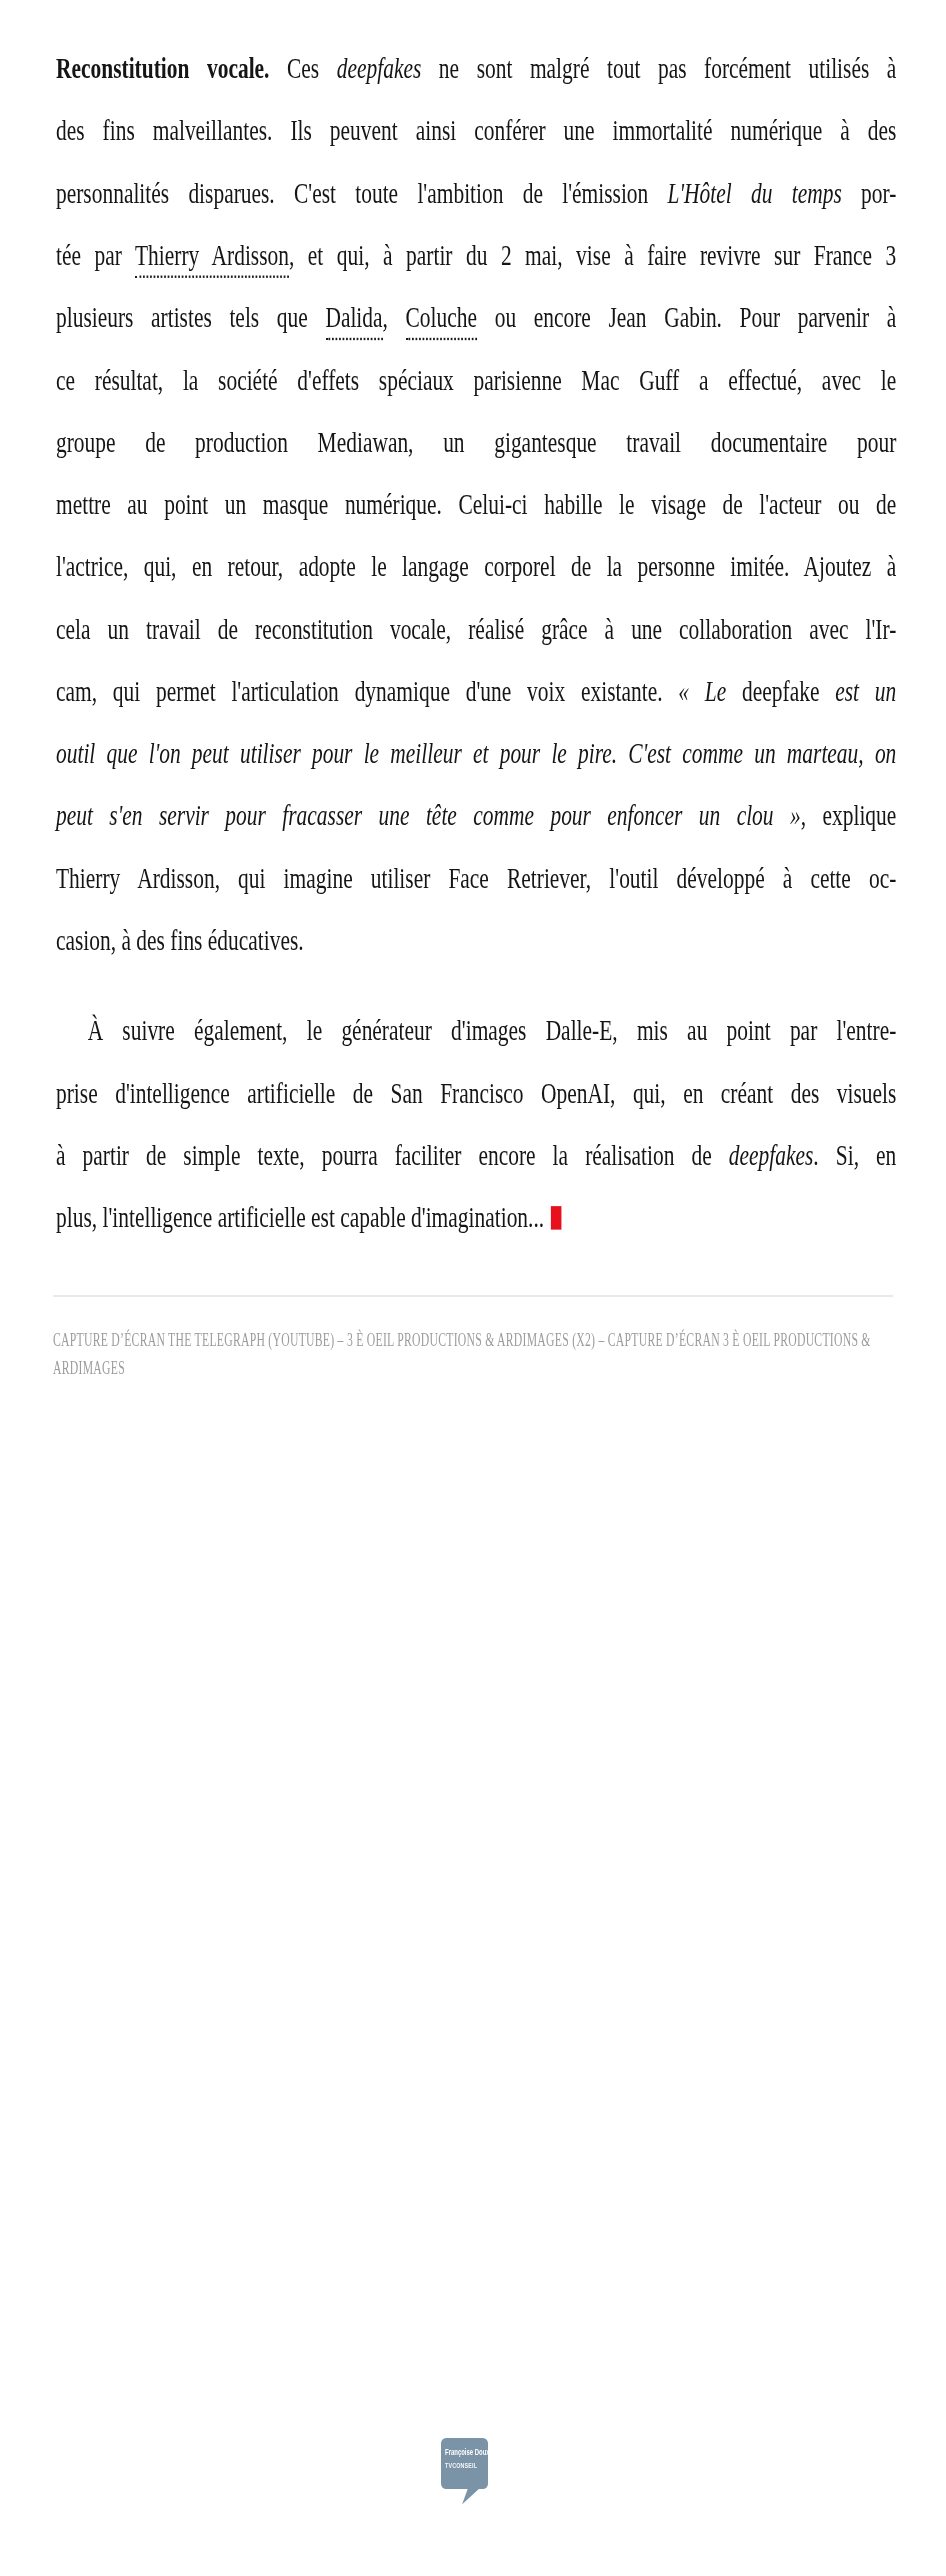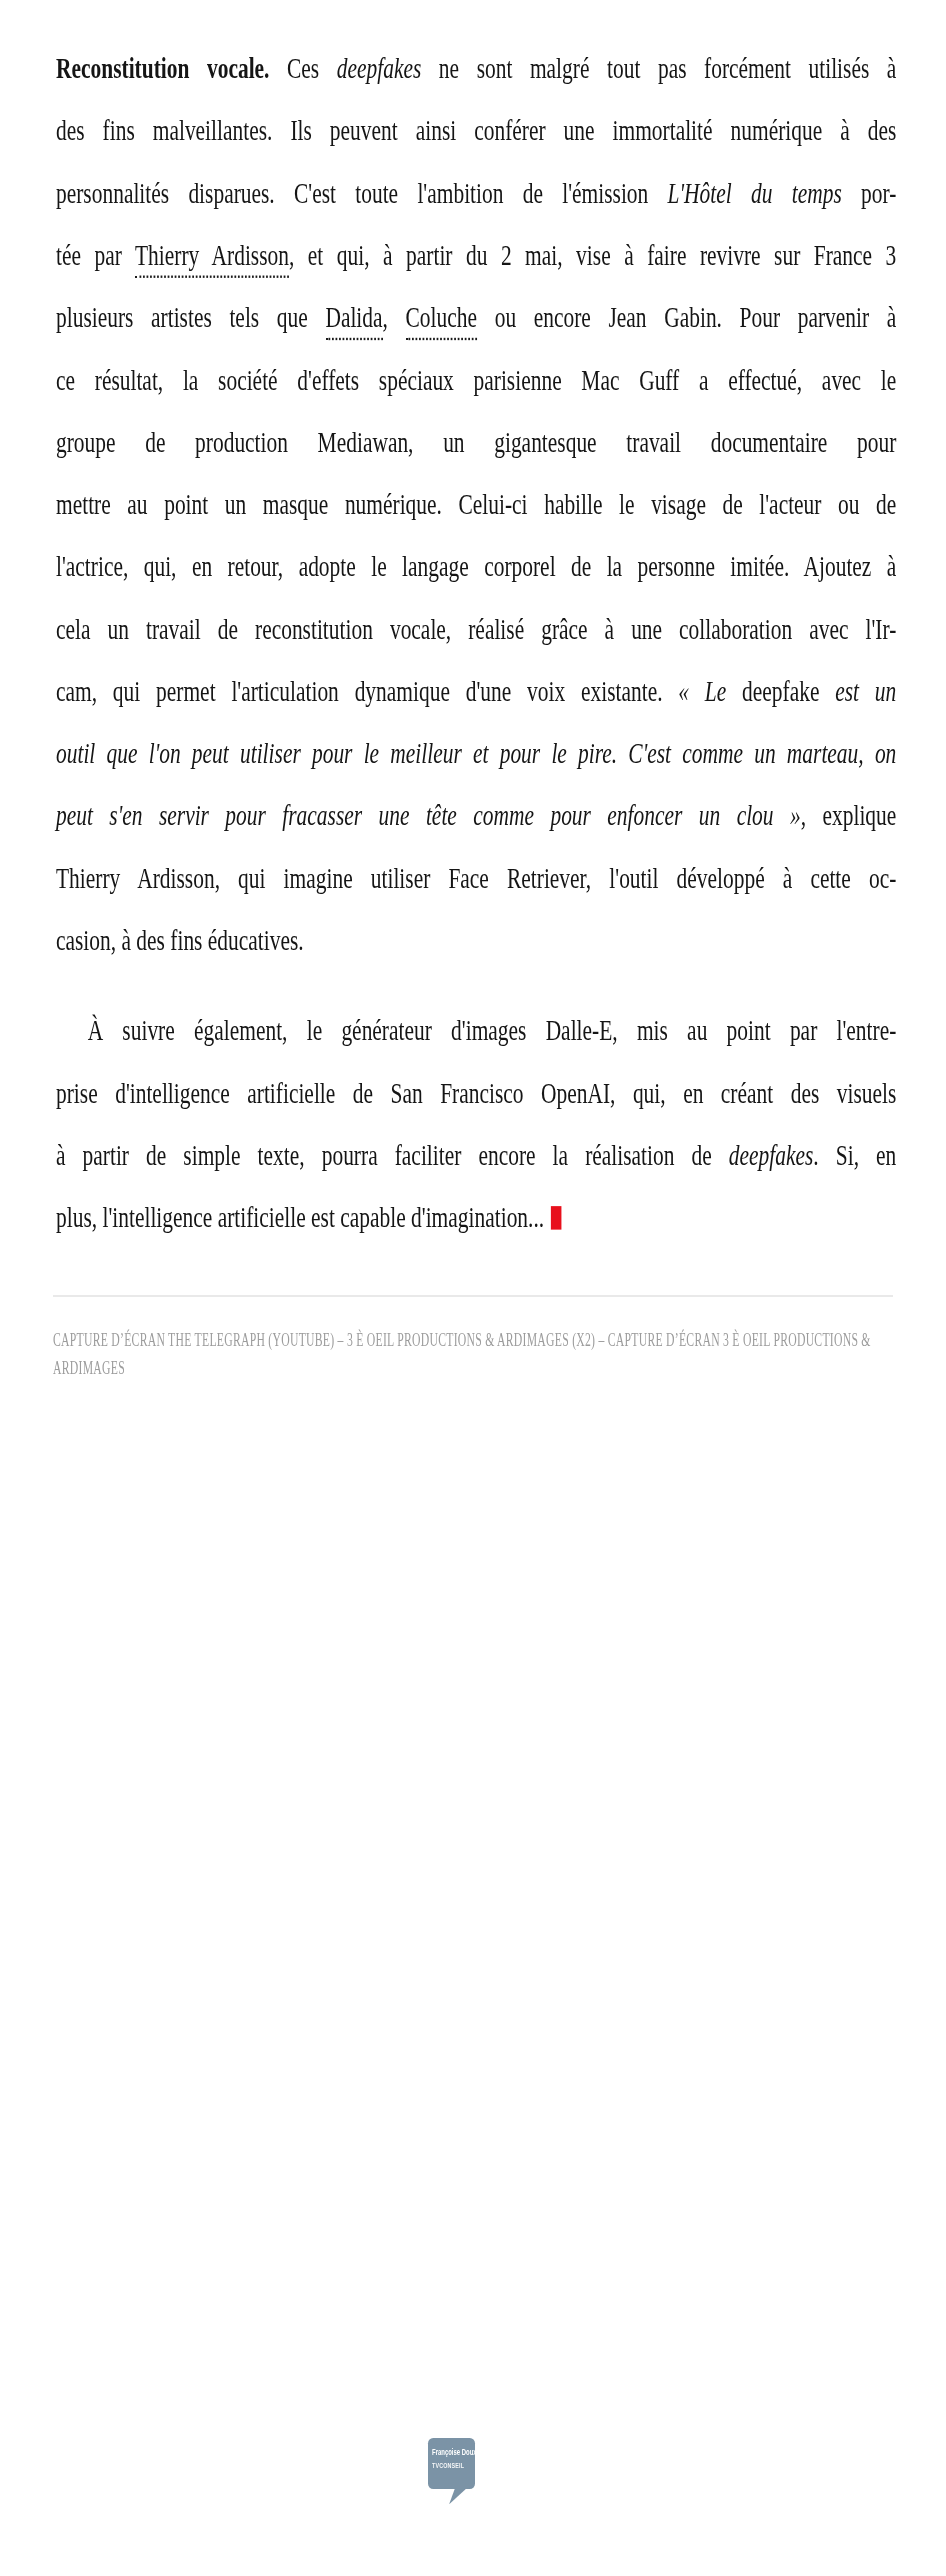--- a/index.html
+++ b/index.html
@@ -68,21 +68,21 @@
     font-size: 18px;
     line-height: 28px;
     letter-spacing: 0.4px;
     transform: scaleX(0.65);
     transform-origin: 0 0;
   }
   .credit div { white-space: nowrap; }
   
   .logo {
     position: absolute;
-    left: 428px;
+    left: 441px;
     top: 2438px;
     width: 24px;
     height: 67px;
   }
   .bubble {
     position: absolute;
     left: 0; top: 0;
     width: 47px;
     height: 51px;
     border-radius: 5.2px;

